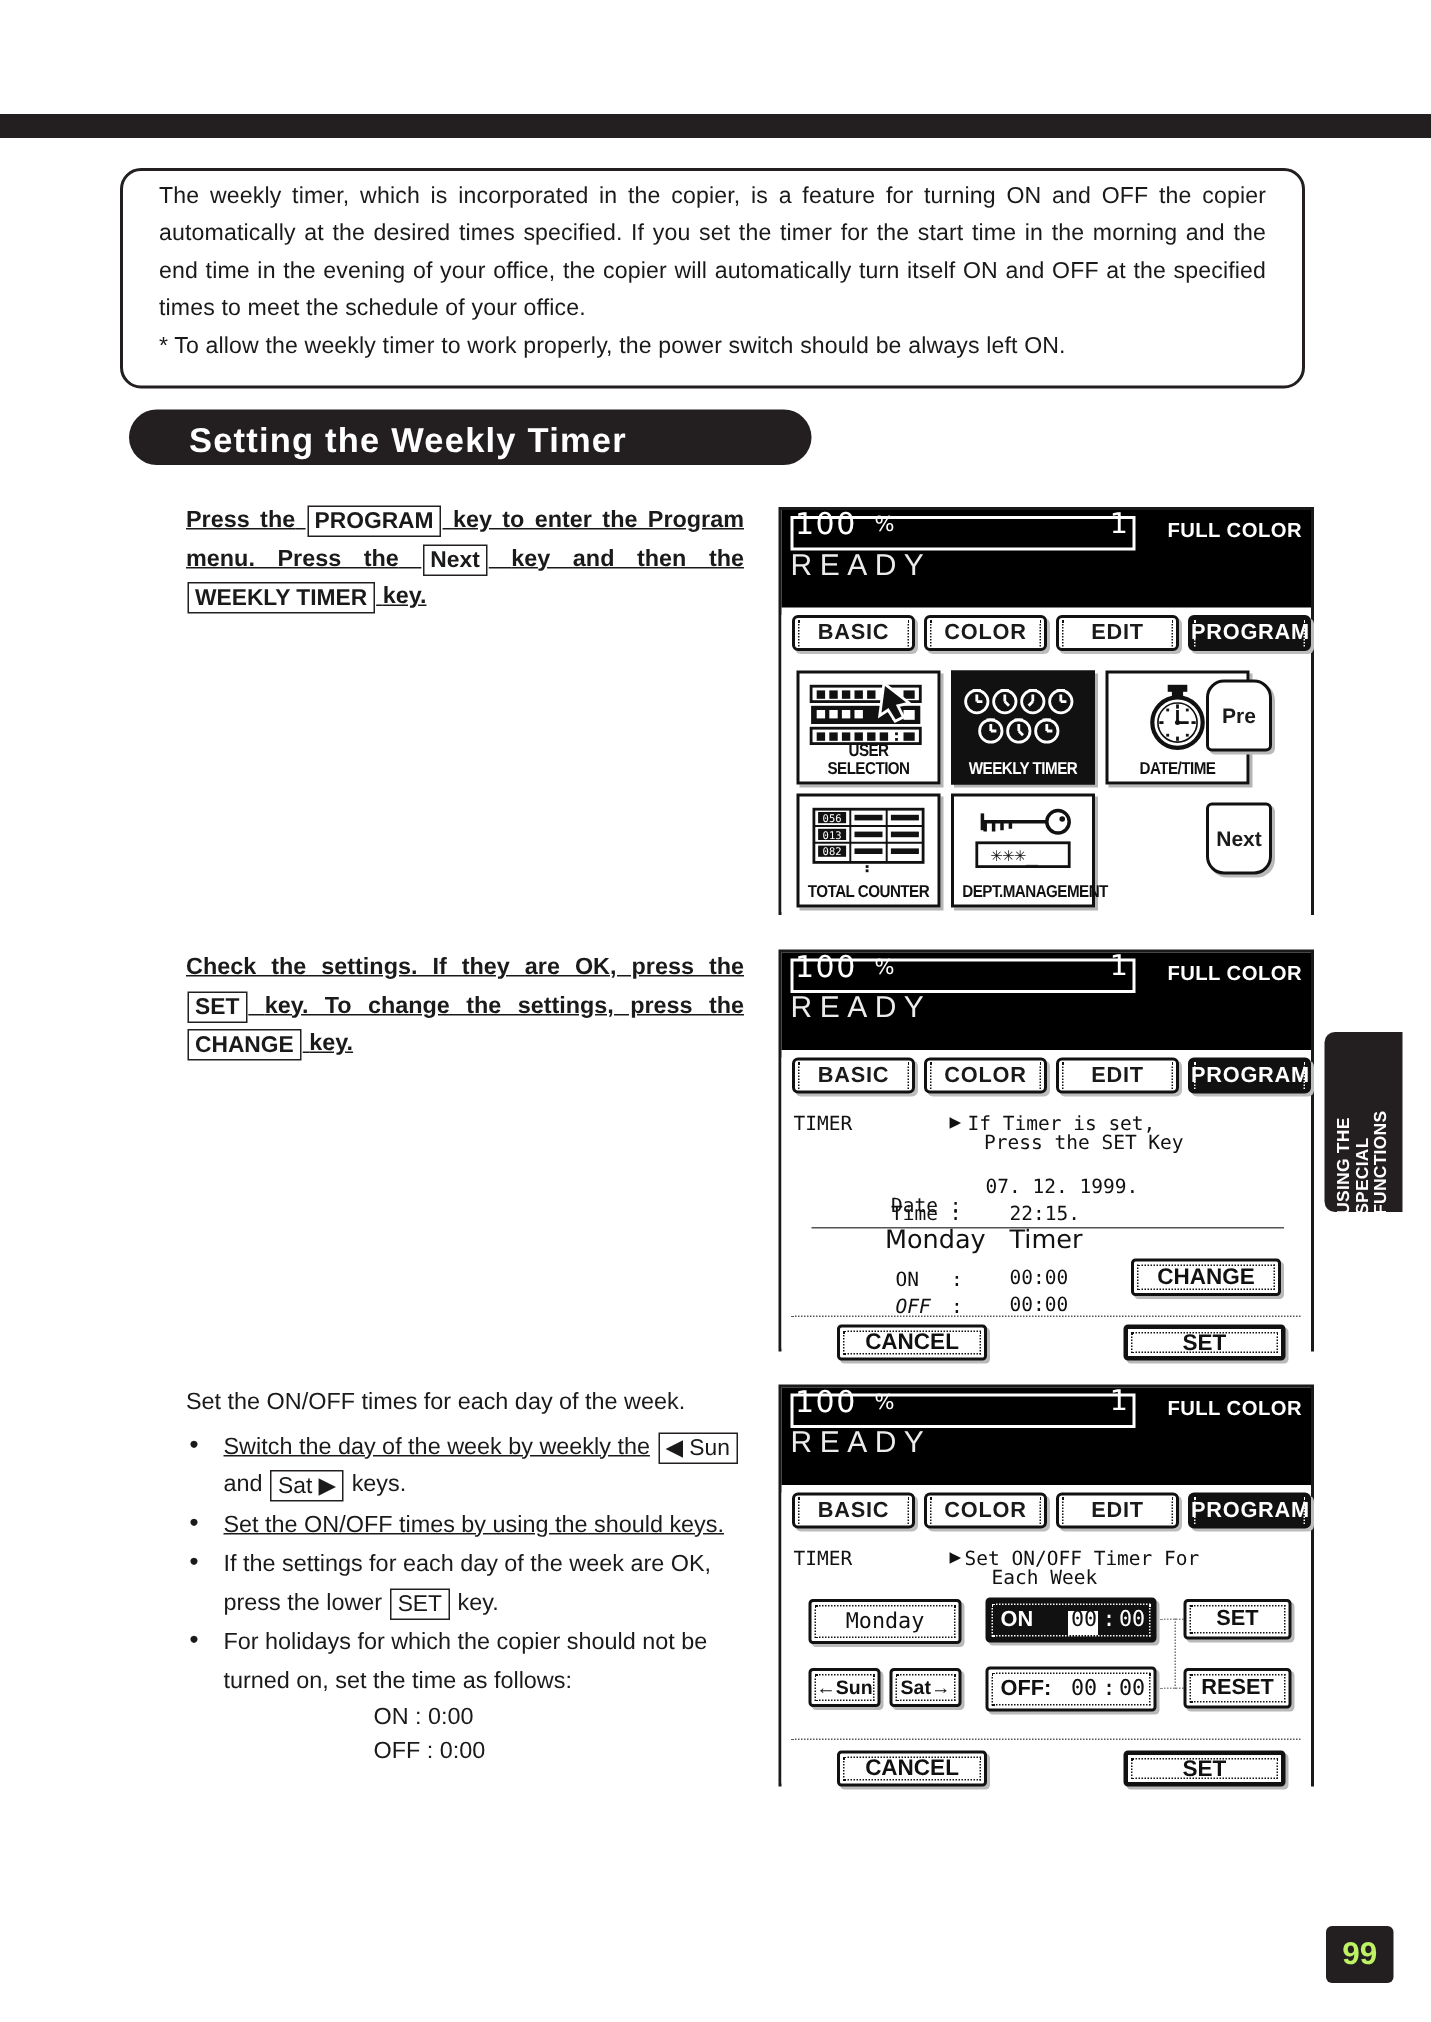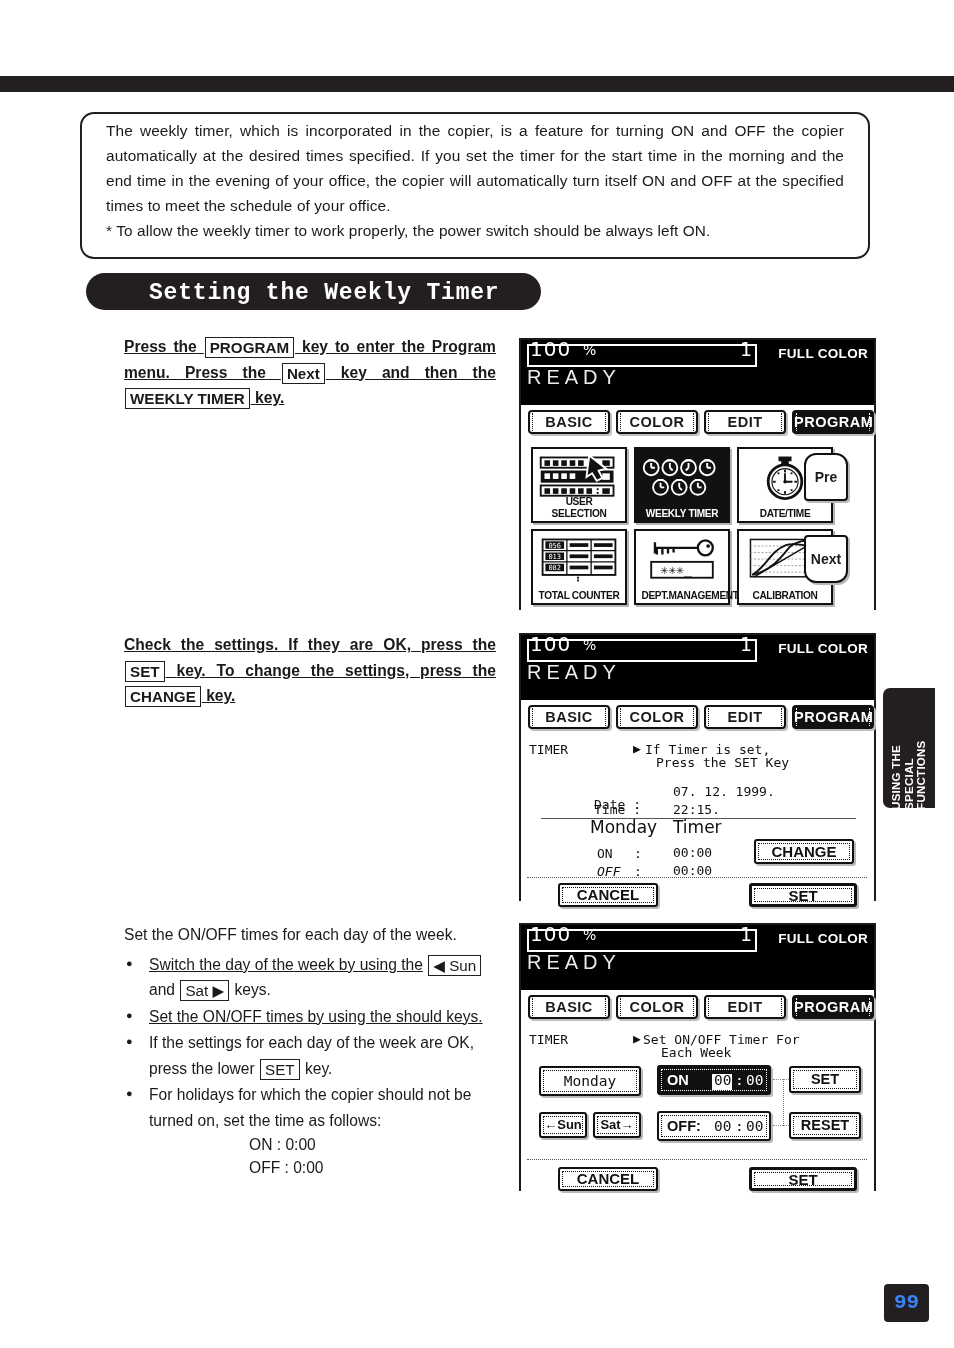--- a/index.html
+++ b/index.html
@@ -52,22 +52,21 @@
     background: #231f20;
     border-radius: 19px;
   }
   .section-pill span {
     position: absolute;
     left: 40px; top: 7px;
     color: #ffffff;
     font-size: 23px;
     font-weight: bold;
     letter-spacing: .8px;
-    font-family: Liberation Mono, monospace;
-    margin-left: 23px;
+    font-family: Liberation Sans, sans-serif;
   }
 
   
   .instr {
     position: absolute;
     width: 372px;
     font-size: 15.6px;
     line-height: 25.5px;
     font-family: "Liberation Sans", sans-serif;
   }
@@ -134,26 +133,26 @@
     font-family: "Liberation Sans", sans-serif;
   }
 
   
   .pagenum {
     position: absolute;
     left: 884px; top: 1284px;
     width: 45px; height: 38px;
     background: #231f20;
     border-radius: 4px;
-    color: #3b82f6;
+    color: #bef264;
     font-size: 21px;
     font-weight: bold;
     text-align: center;
     line-height: 38px;
-    font-family: Liberation Mono, monospace;
+    font-family: Liberation Sans, sans-serif;
   }
 
   
   .lcd {
     position: absolute;
     left: 519px;
     width: 357px;
     background: #ffffff;
     border: 2px solid #1a1a1a;
     box-sizing: border-box;
@@ -403,21 +402,21 @@
   <span class="kbd">SET</span>
   <span>key. To change the settings, press the</span>
   <span class="kbd">CHANGE</span>
   <span>key.</span>
 </div>
 
 <div class="instr" style="left:124px; top:922px;">
   <div class="b">Set the ON/OFF times for each day of the week.</div>
   <ul class="bul">
     <li>
-      <span class="just" style="display:inline">Switch  the  day  of  the  week  by  using  the</span>
+      <span class="just" style="display:inline">Switch  the  day  of  the  week  by  weekly  the</span>
       <span class="kbd lite">◀ Sun</span>
       <span>and</span>
       <span class="kbd lite">Sat ▶</span>
       <span>keys.</span>
     </li>
     <li class="just">Set the ON/OFF times by using the should keys.</li>
     <li>
       <span>If the settings for each day of the week are OK, press the lower</span>
       <span class="kbd lite">SET</span>
       <span>key.</span>
@@ -597,38 +596,20 @@
             <path d="M16 5 v12"></path>
           </g>
           <circle cx="73" cy="9" r="2" fill="#111"></circle>
           <rect x="12" y="26" width="66" height="17" fill="none" stroke="#111" stroke-width="2"></rect>
           <text x="22" y="39" font-family="DejaVu Sans Mono, monospace" font-size="14" fill="#111">✳✳✳_</text>
         </svg>
       </div>
       <div class="cap">DEPT.MANAGEMENT</div>
     </div>
 
-    <div class="tile" style="left:216px; top:119px; width:96px; height:76px;">
-      <div class="art">
-        <svg viewBox="0 0 90 48" width="100%" height="100%">
-          <rect x="8" y="2" width="74" height="40" fill="none" stroke="#111" stroke-width="1.6"></rect>
-          <g stroke="#999" stroke-width="1" stroke-dasharray="2 2">
-            <line x1="8" y1="9" x2="82" y2="9"></line>
-              <line x1="8" y1="16" x2="82" y2="16"></line>
-            <line x1="8" y1="23" x2="82" y2="23"></line>
-              <line x1="8" y1="30" x2="82" y2="30"></line>
-            <line x1="8" y1="37" x2="82" y2="37"></line>
-          </g>
-          <path d="M10 40 C 30 36, 42 20, 50 10 C 58 3, 70 2, 80 2" fill="none" stroke="#111" stroke-width="2"></path>
-          <path d="M10 40 C 24 32, 30 14, 46 8 C 58 4, 66 12, 80 6" fill="none" stroke="#111" stroke-width="2"></path>
-          <path d="M12 42 L 82 1" stroke="#111" stroke-width="1.6"></path>
-        </svg>
-      </div>
-      <div class="cap">CALIBRATION</div>
-    </div>
 
     <div class="shield pre" style="left:283px; top:43px;"><span>Pre</span></div>
     <div class="shield next" style="left:283px; top:125px;"><span>Next</span></div>
   </div>
 </div>
 
 <div class="lcd" style="top:633px; height:268px;">
   <div class="lcd-head">
     <div class="lcd-zoombox"></div>
     <div class="lcd-zoom">100</div>
@@ -645,21 +626,21 @@
       <div class="tab" style="left:178px; width:82px;"><div class="inner"></div><span>EDIT</span></div>
       <div class="tab sel" style="left:266px; width:82px;"><div class="inner"></div><span>PROGRAM</span></div>
     </div>
 
     <div class="mono" style="left:8px; top:37px;">TIMER</div>
     <div class="mono" style="left:112px; top:36px;">▶</div>
     <div class="mono" style="left:124px; top:37px;">If Timer is set,</div>
     <div class="mono" style="left:135px; top:50px;">Press the SET Key</div>
 
     <div class="mono" style="left:73px;  top:92px;">Date :</div>
-    <div class="mono" style="left:152px; top:79px;">07. 12. 1999.</div>
+    <div class="mono" style="left:136px; top:79px;">07. 12. 1999.</div>
     <div class="mono" style="left:73px;  top:97px;">Time :</div>
     <div class="mono" style="left:152px; top:97px;">22:15.</div>
     <div class="sep-solid" style="left:20px; top:113px; width:315px;"></div>
 
     <div class="mono big" style="left:69px;  top:115px;">Monday</div>
     <div class="mono big" style="left:152px; top:115px;">Timer</div>
 
     <div class="mono" style="left:76px;  top:141px;">ON</div>
     <div class="mono" style="left:113px; top:141px;">:</div>
     <div class="mono" style="left:152px; top:140px;">00:00</div>

